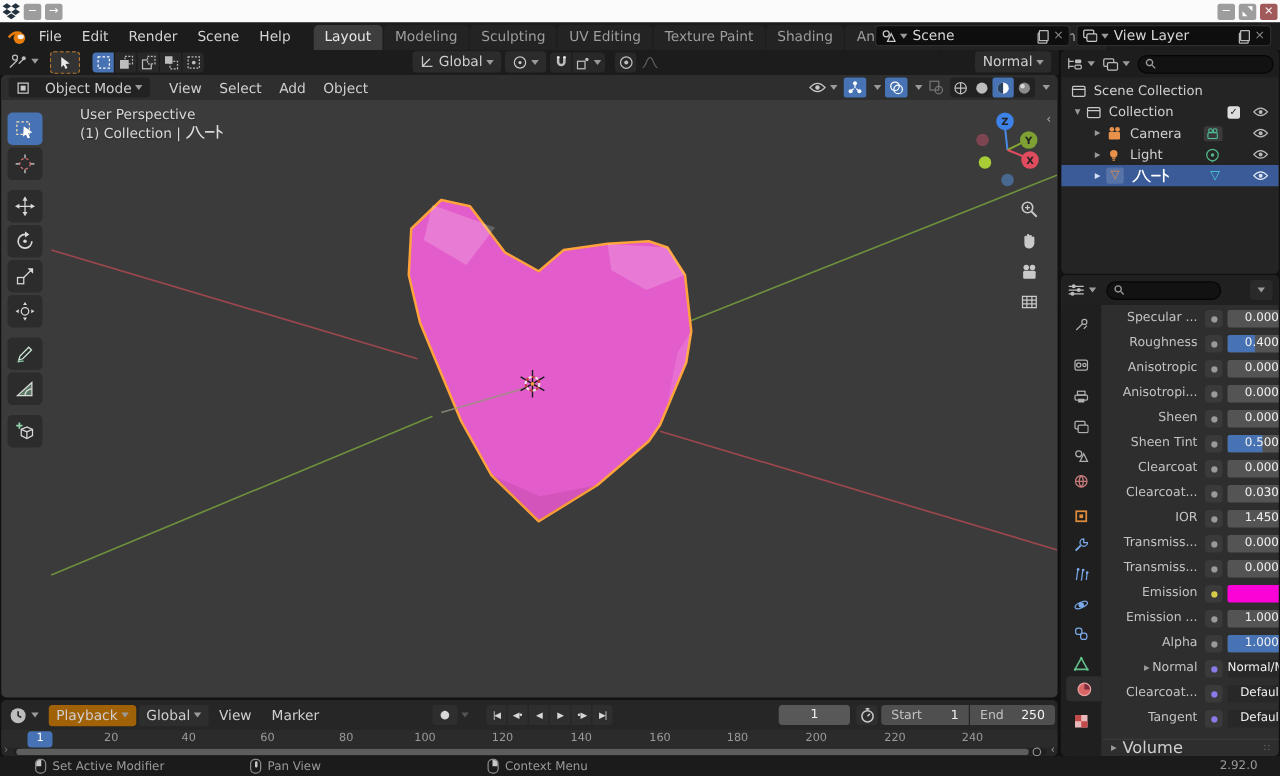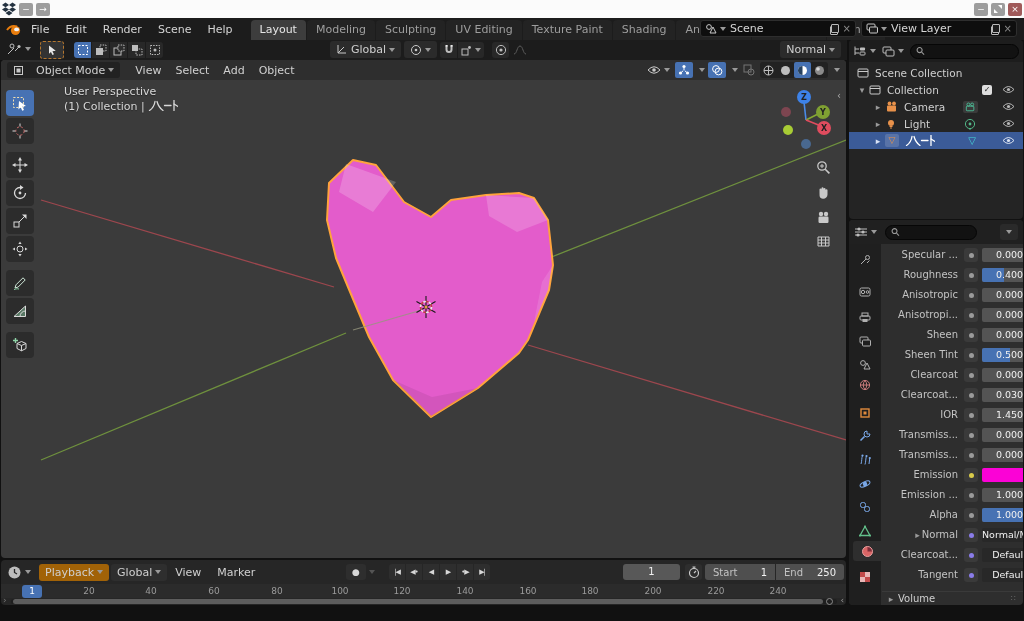--- a/index.html
+++ b/index.html
@@ -869,21 +869,21 @@
           <i class="dot" style="background: rgb(138, 124, 232);"></i>
         </span>
       <span class="val-field dark">
           <b class="val-text">Default</b>
         </span>
 
     </div>
 
     <div class="abs" style="left:33px;top:371px;width:141px;height:14px;border-top:1px solid #3a3a3a;display:flex;align-items:center;">
       <span class="exp" style="margin-left:4px;">▸</span>
-      <span style="color:#cfcfcf;font-size:10px;margin-left:2px;">Volume</span>
+      <span style="color:#cfcfcf;font-size:13px;margin-left:2px;">Volume</span>
       <span style="margin-left:auto;margin-right:6px;color:#6a6a6a;letter-spacing:1px;font-size:8px;">∷</span>
     </div>
   </div>
 
   <div id="timeline" class="abs">
     <div id="tl-hdr">
       <div class="flex" style="margin-left:6px;">
         <svg width="15" height="15" viewBox="0 0 15 15">
             <circle cx="7.5" cy="7.5" r="6" fill="#bdbdbd"></circle>
             <path d="M7.5,4 V7.5 L10,9" stroke="#262626" stroke-width="1.3" fill="none"></path>
@@ -965,14 +965,29 @@
     <div id="scrollrow">
       <span class="abs" style="left:2px;top:-3px;color:#777;font-size:9px;">›</span>
       <div class="abs" style="left:10px;top:1px;width:826px;height:5px;background:#1f1f1f;border-radius:3px;">
         <div class="abs" style="left:2px;top:0;width:810px;height:5px;background:#5d5d5d;border-radius:3px;"></div>
         <div class="abs" style="right:4px;top:-1px;width:7px;height:7px;border:1px solid #8a8a8a;border-radius:50%;"></div>
       </div>
       <span class="abs" style="right:2px;top:-3px;color:#999;font-size:9px;">‹</span>
     </div>
   </div>
 
+  <div id="statusbar" class="abs">
+    <div class="abs flex" style="left:28px;top:2px;">
+      <span class="mouse left"></span>
+      <span>Set Active Modifier</span>
+    </div>
+    <div class="abs flex" style="left:200px;top:2px;">
+      <span class="mouse middle"></span>
+      <span>Pan View</span>
+    </div>
+    <div class="abs flex" style="left:390px;top:2px;">
+      <span class="mouse right"></span>
+      <span>Context Menu</span>
+    </div>
+    <div class="abs" style="right:18px;top:2px;color:#9a9a9a;">2.92.0</div>
+  </div>
 
 </div>
 
 </body></html>

